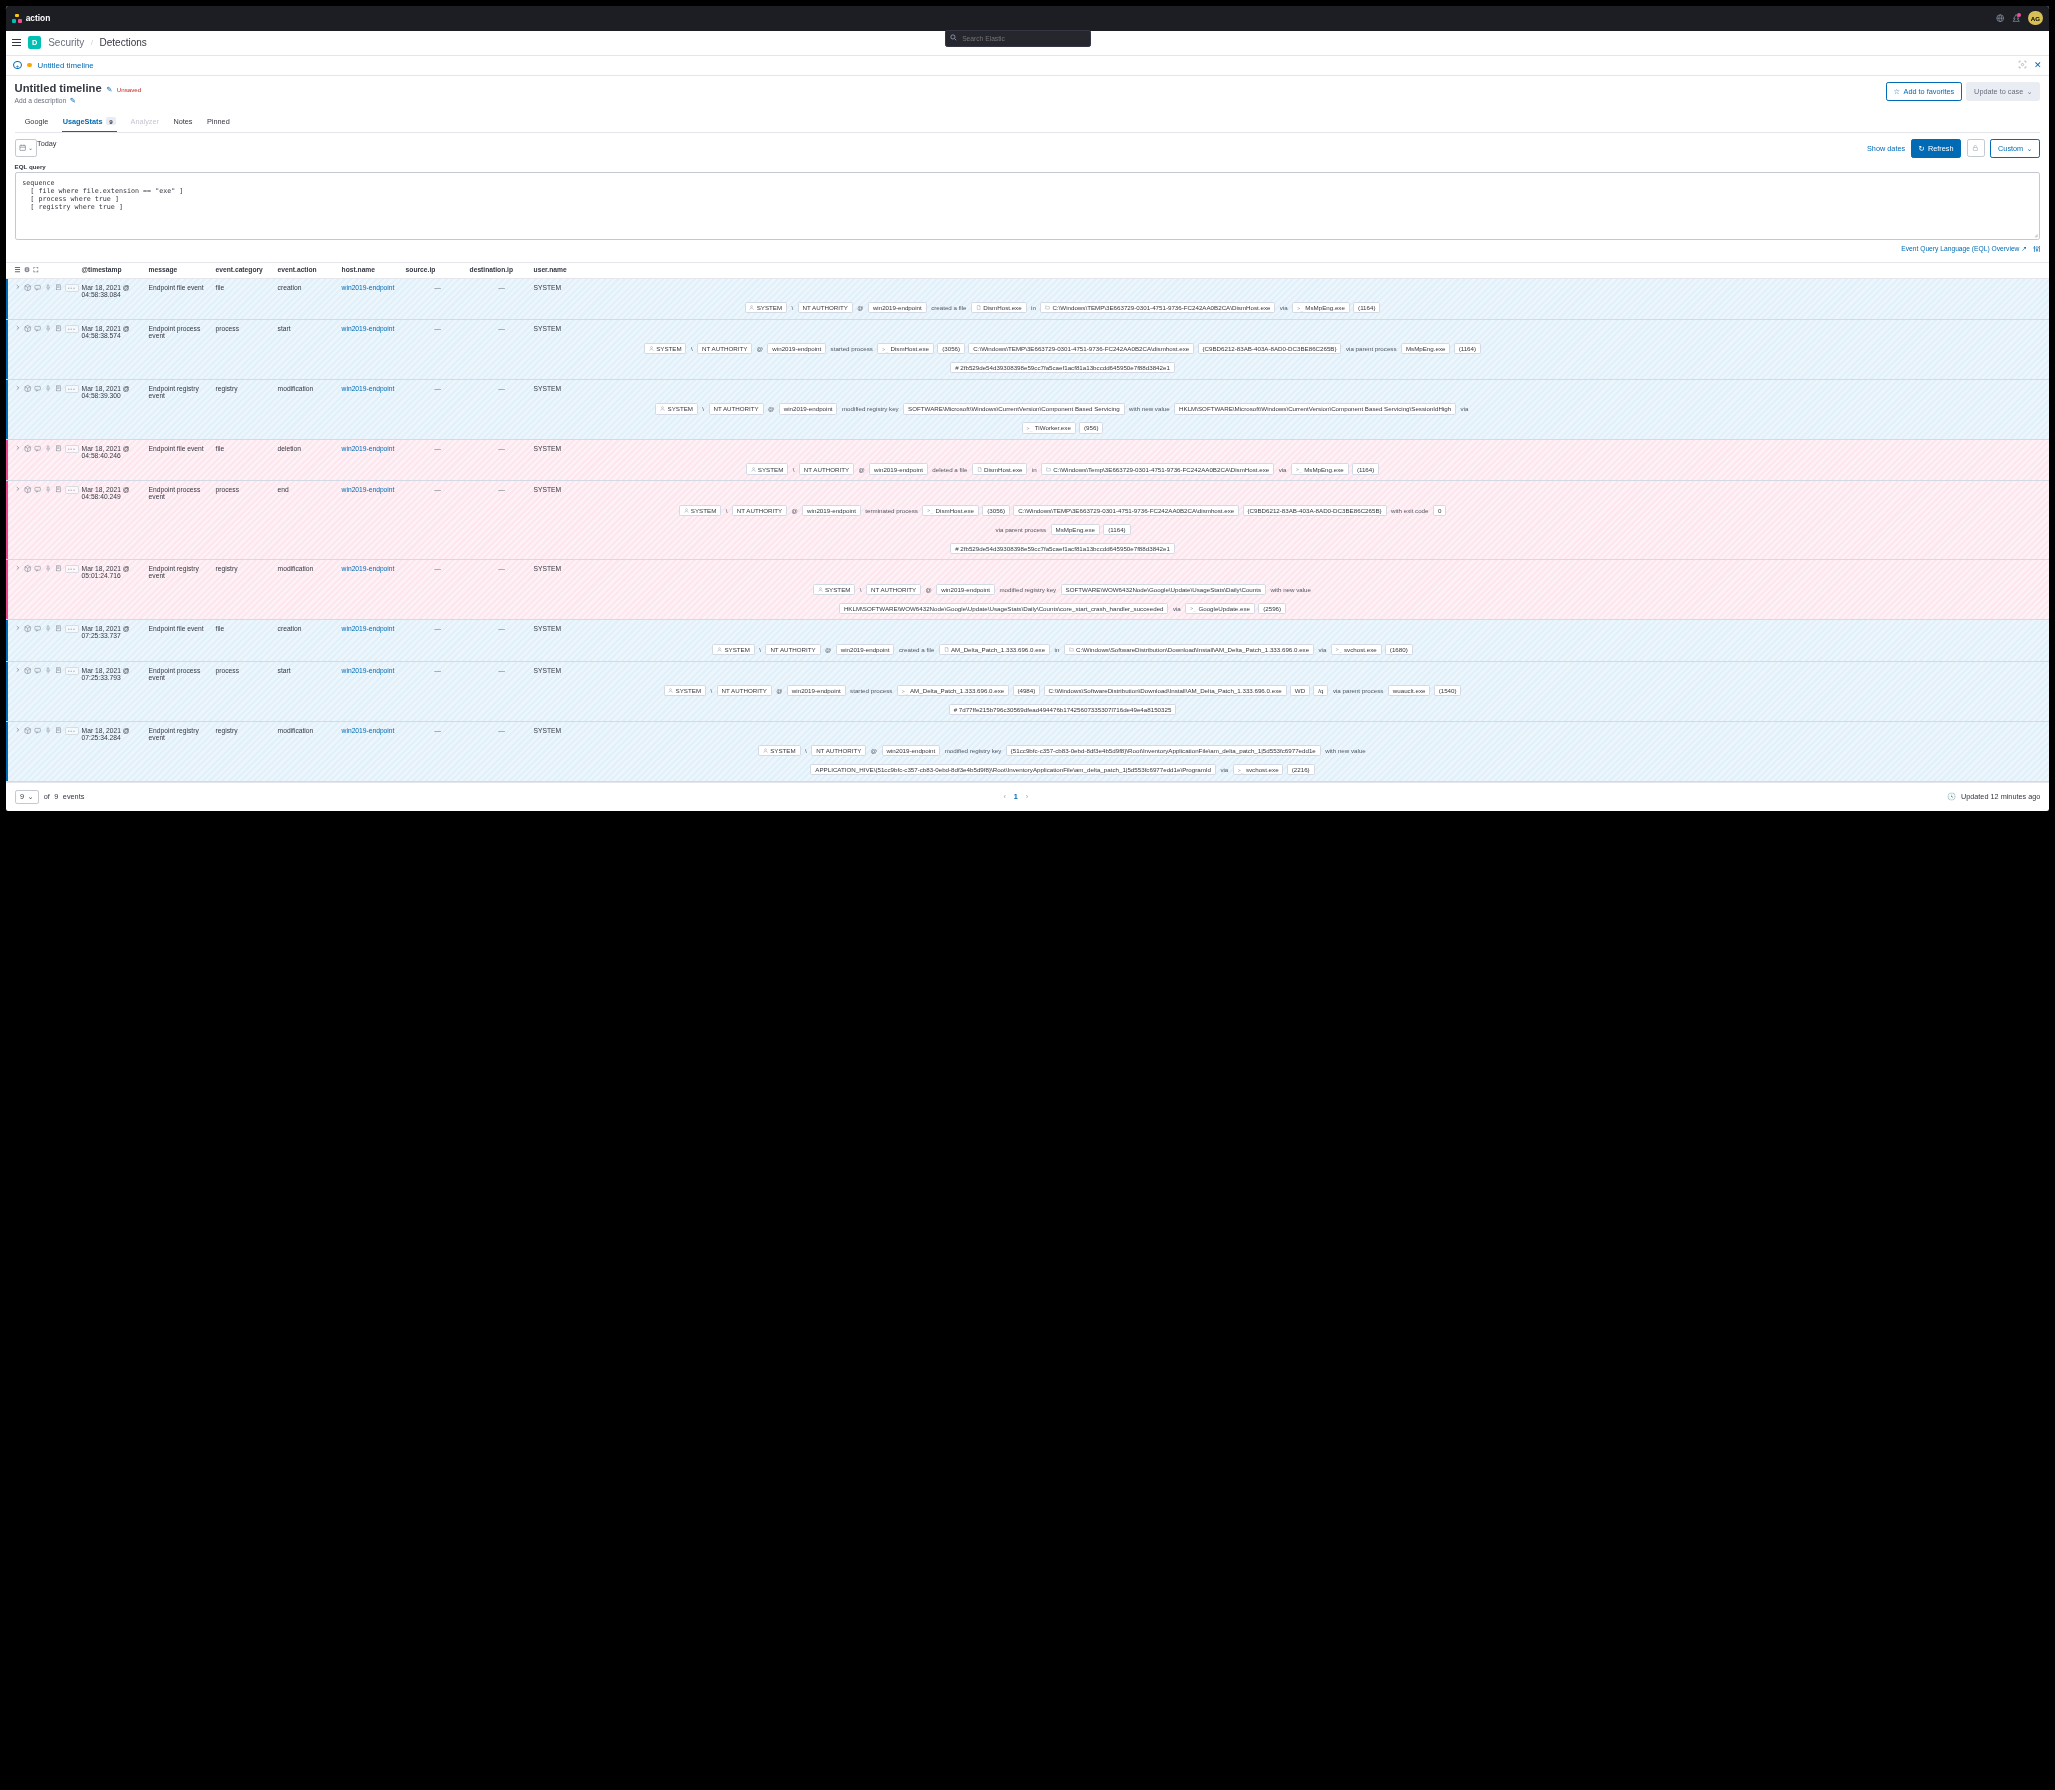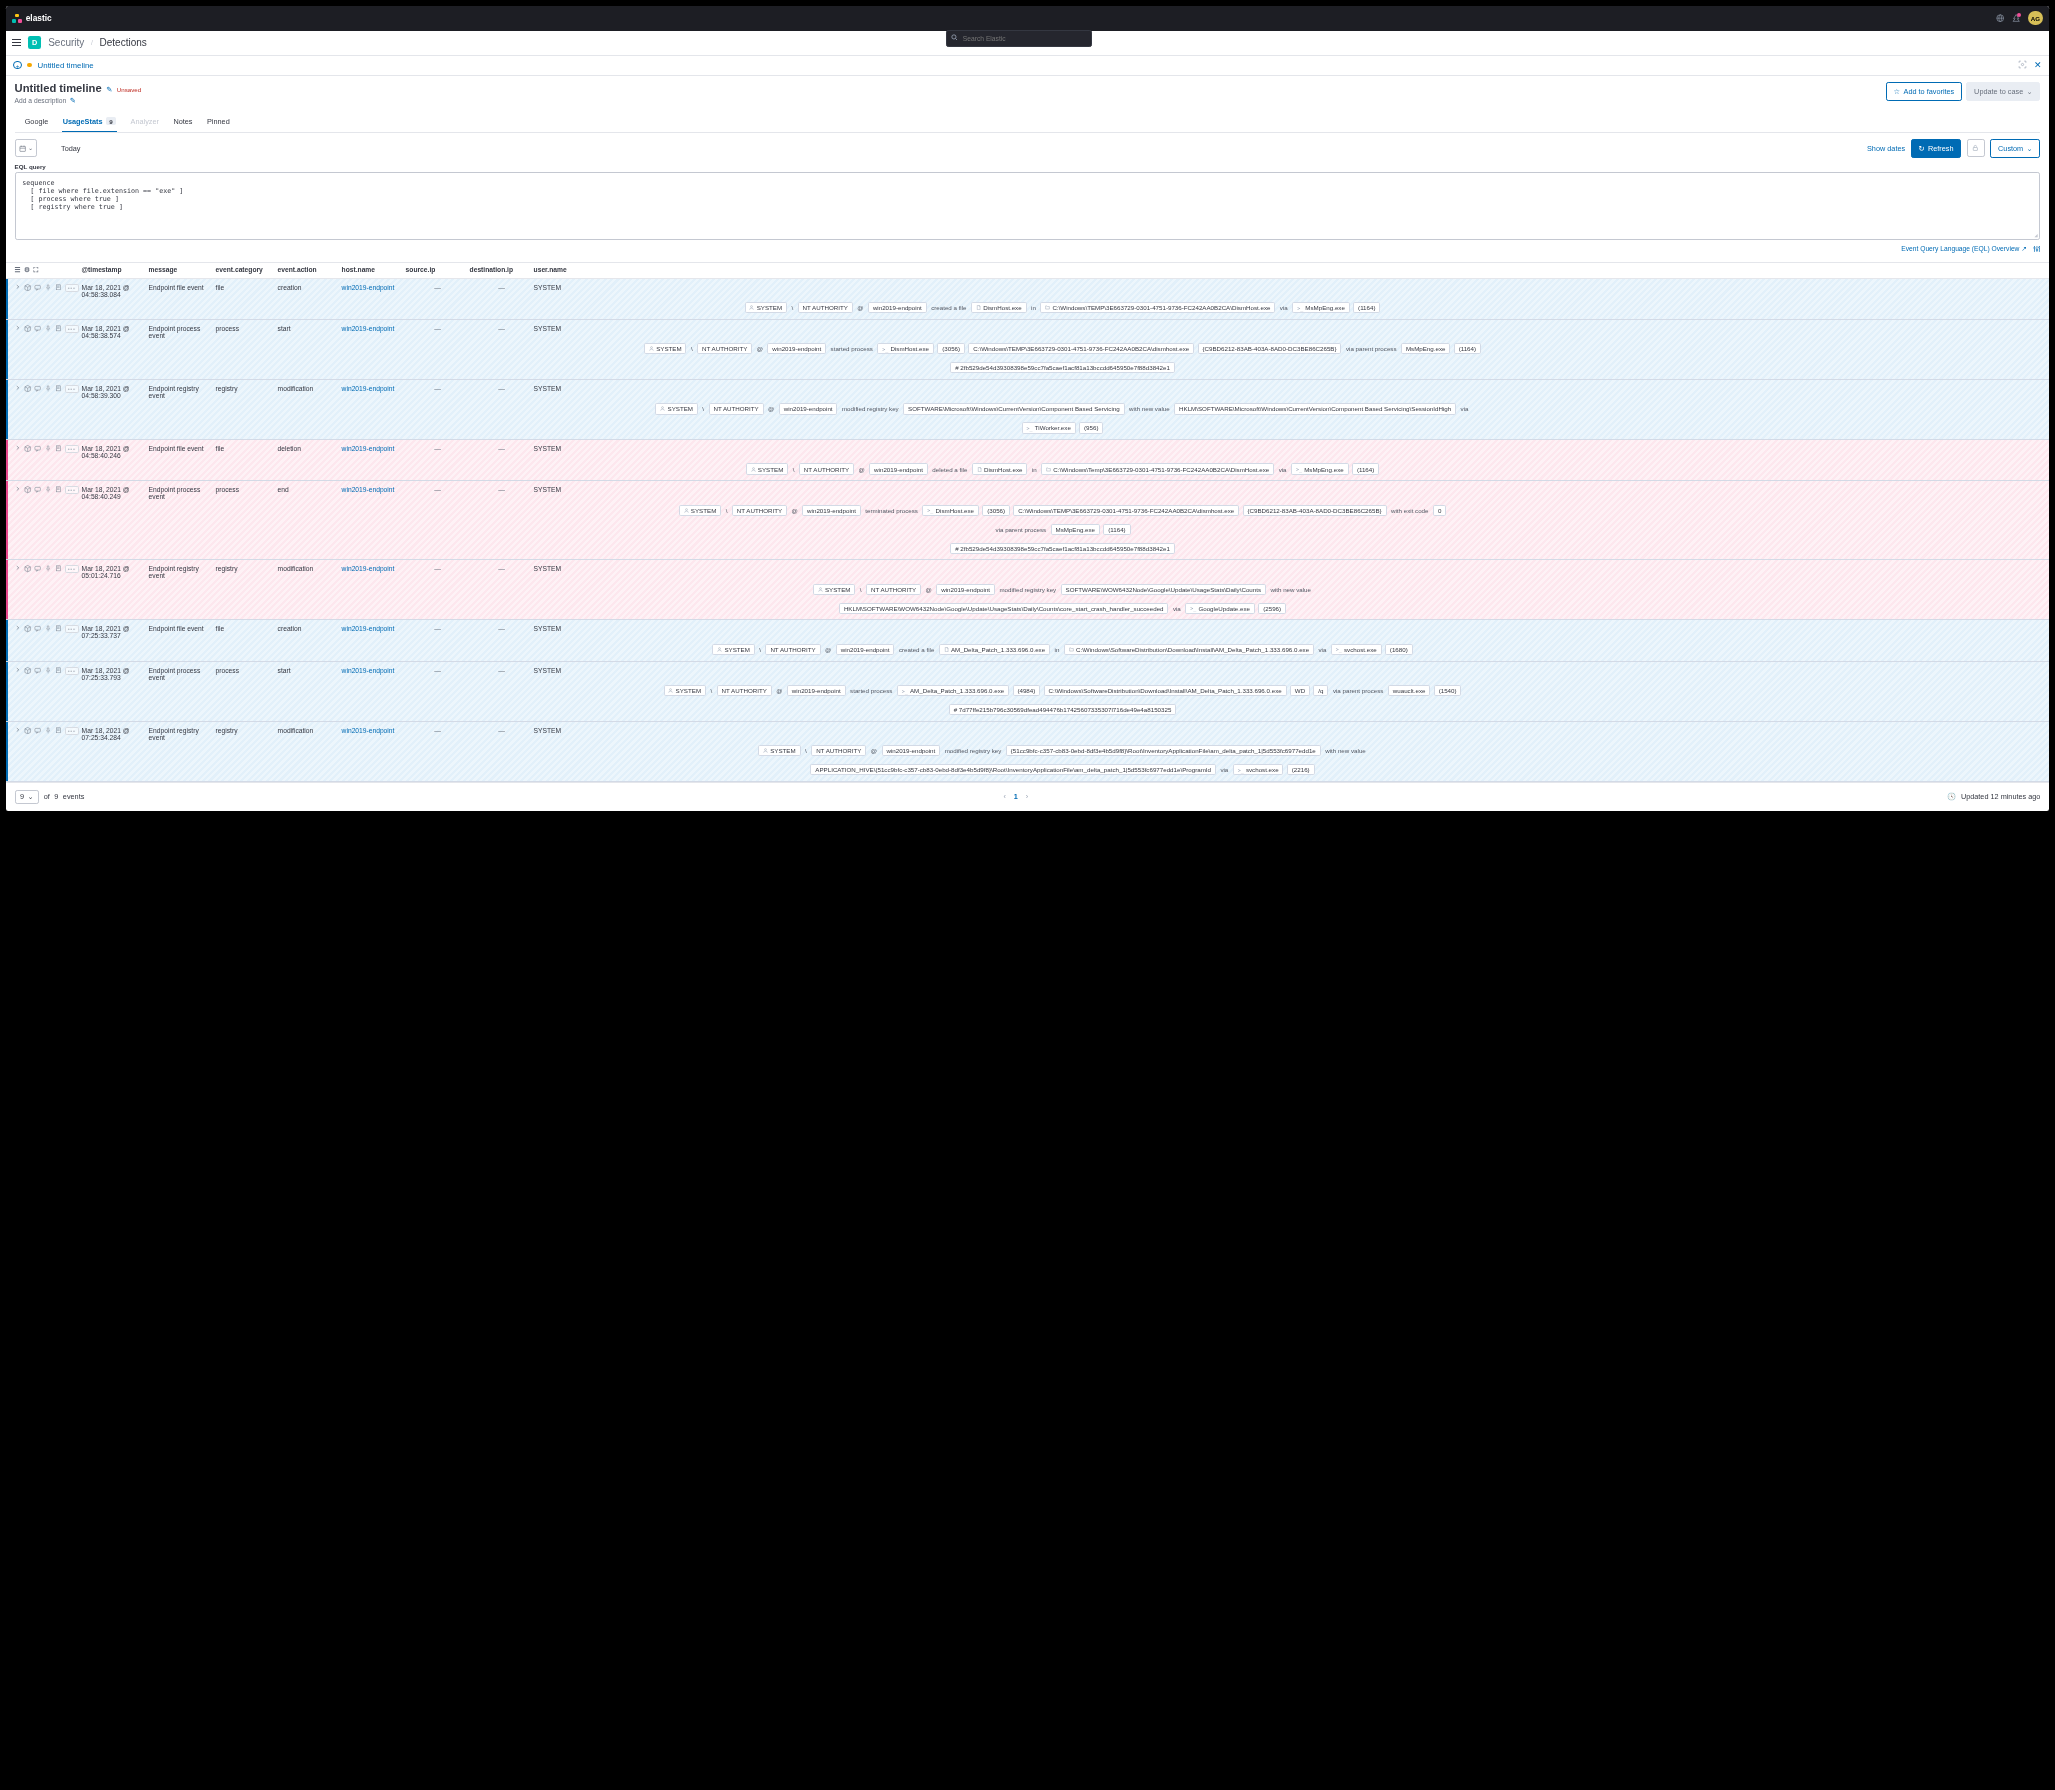--- a/index.html
+++ b/index.html
@@ -56,21 +56,21 @@
 .star { color: #006bb4; }
 
 
 .tabs { display: flex; gap: 12.3px; border-bottom: 0.6px solid #e4e6eb; padding: 0 9px; }
 .tab { padding: 5.6px 1.1px; font-size: 7.3px; color: #343741; border-bottom: 1.1px solid transparent; display: flex; gap: 3.4px; align-items: center; cursor: pointer; }
 .tab.active { color: #006bb4; border-bottom-color: #006bb4; font-weight: 600; }
 .tab.muted { color: #c4c8d1; }
 .count-chip { background: #e9edf3; border-radius: 1.7px; padding: 0.6px 3.4px; font-size: 6.2px; color: #343741; }
 
 
-.query-ctrl { display: flex; align-items: center; padding: 5.6px 9px; gap: 24px; }
+.query-ctrl { display: flex; align-items: flex-start; padding: 5.6px 9px; gap: 0; }
 .cal-btn { border: 0.6px solid #c4c8d1; border-radius: 2.2px; width: 22.4px; height: 18px; display: flex; align-items: center; justify-content: center; gap: 2.2px; color: #69707d; }
 .today { font-size: 7.3px; color: #343741; }
 .query-right { margin-left: auto; display: flex; gap: 5.6px; align-items: center; }
 .show-dates { color: #006bb4; font-size: 7.3px; }
 .btn-refresh { background: #006bb4; color: #fff; border-color: #006bb4; }
 .btn-custom { border-color: #006bb4; color: #006bb4; }
 .lock { color: #98a2b3; border: 0.6px solid #c4c8d1; width: 18px; height: 18px; display: flex; align-items: center; justify-content: center; border-radius: 2.2px; }
 
 
 .eql { padding: 0 9px 4.5px; }
@@ -134,21 +134,21 @@
 <div class="outer">
 <div class="app">
 
   <div class="topbar">
     <div class="logo-wrap">
       <div class="logo-dots">
         <span class="d1"></span>
             <span class="d2"></span>
             <span class="d3"></span>
       </div>
-      <span>elastic</span>
+      <span>action</span>
     </div>
     <div class="search-wrap">
       <span class="search-icon">
         <svg width="6.7" height="6.7" viewBox="0 0 16 16" fill="none" stroke="currentColor" stroke-width="2">
               <circle cx="7" cy="7" r="5"></circle>
               <line x1="11" y1="11" x2="15" y2="15"></line>
             </svg>
       </span>
       <input class="search-input" placeholder="Search Elastic" style="">
     </div>

